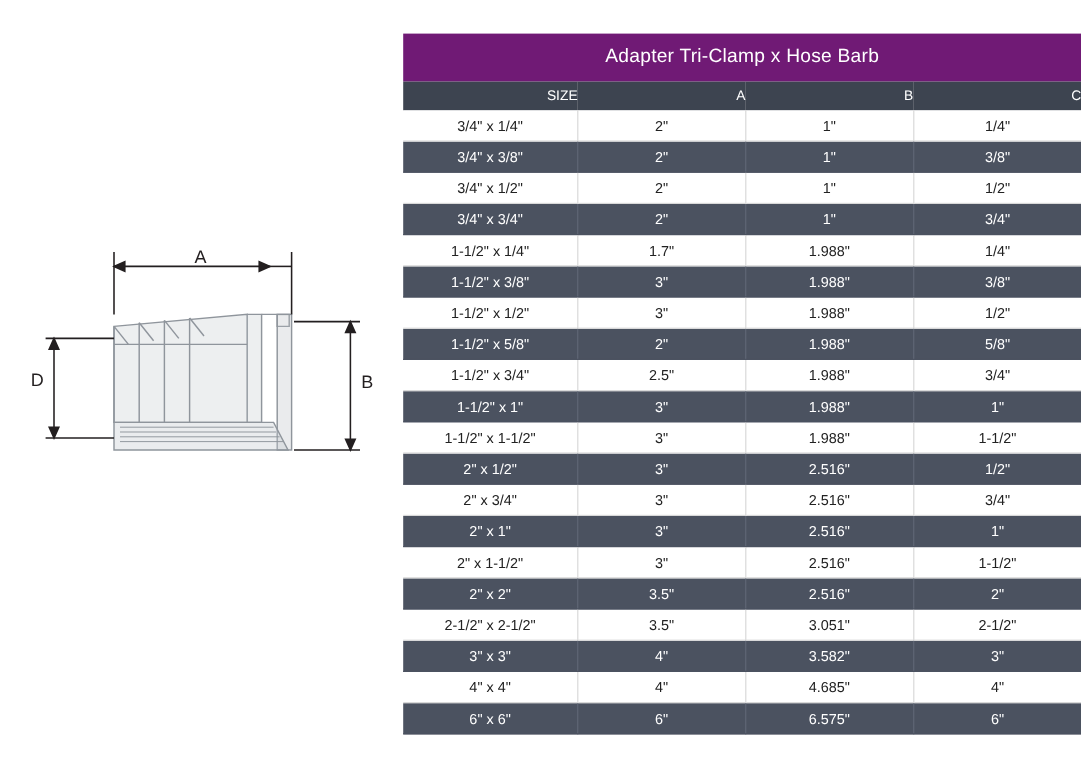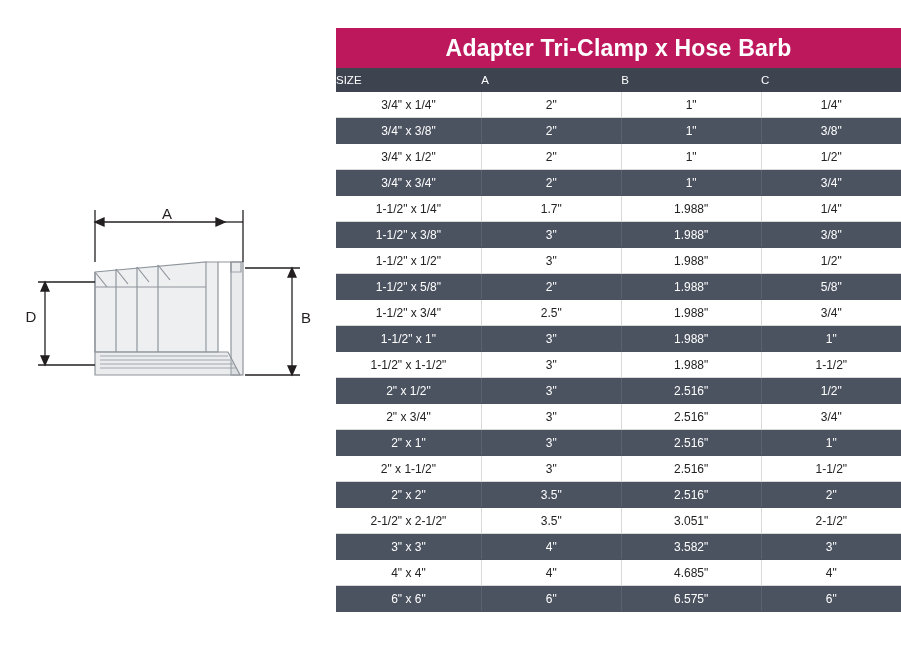--- a/index.html
+++ b/index.html
@@ -31,33 +31,33 @@
     top: 28px;
     width: 565px;
     border-collapse: collapse;
     table-layout: fixed;
   }
   #spec-table td, #spec-table th {
     padding: 0;
     margin: 0;
   }
   .title-cell {
-    background: #be185d;
+    background: #701a75;
     color: #ffffff;
-    font-size: 23px;
-    font-weight: bold;
+    font-size: 16px;
+    font-weight: normal;
     text-align: center;
     height: 40px;
     letter-spacing: 0.2px;
   }
   .header-row td {
     background: #3d4450;
     color: #ffffff;
     font-size: 11.5px;
-    text-align: left;
+    text-align: right;
     height: 24px;
     font-weight: normal;
   }
   .data-row td {
     font-size: 12px;
     text-align: center;
     height: 25px;
     color: #222222;
     border-bottom: 1px solid #d9d9d9;
   }

